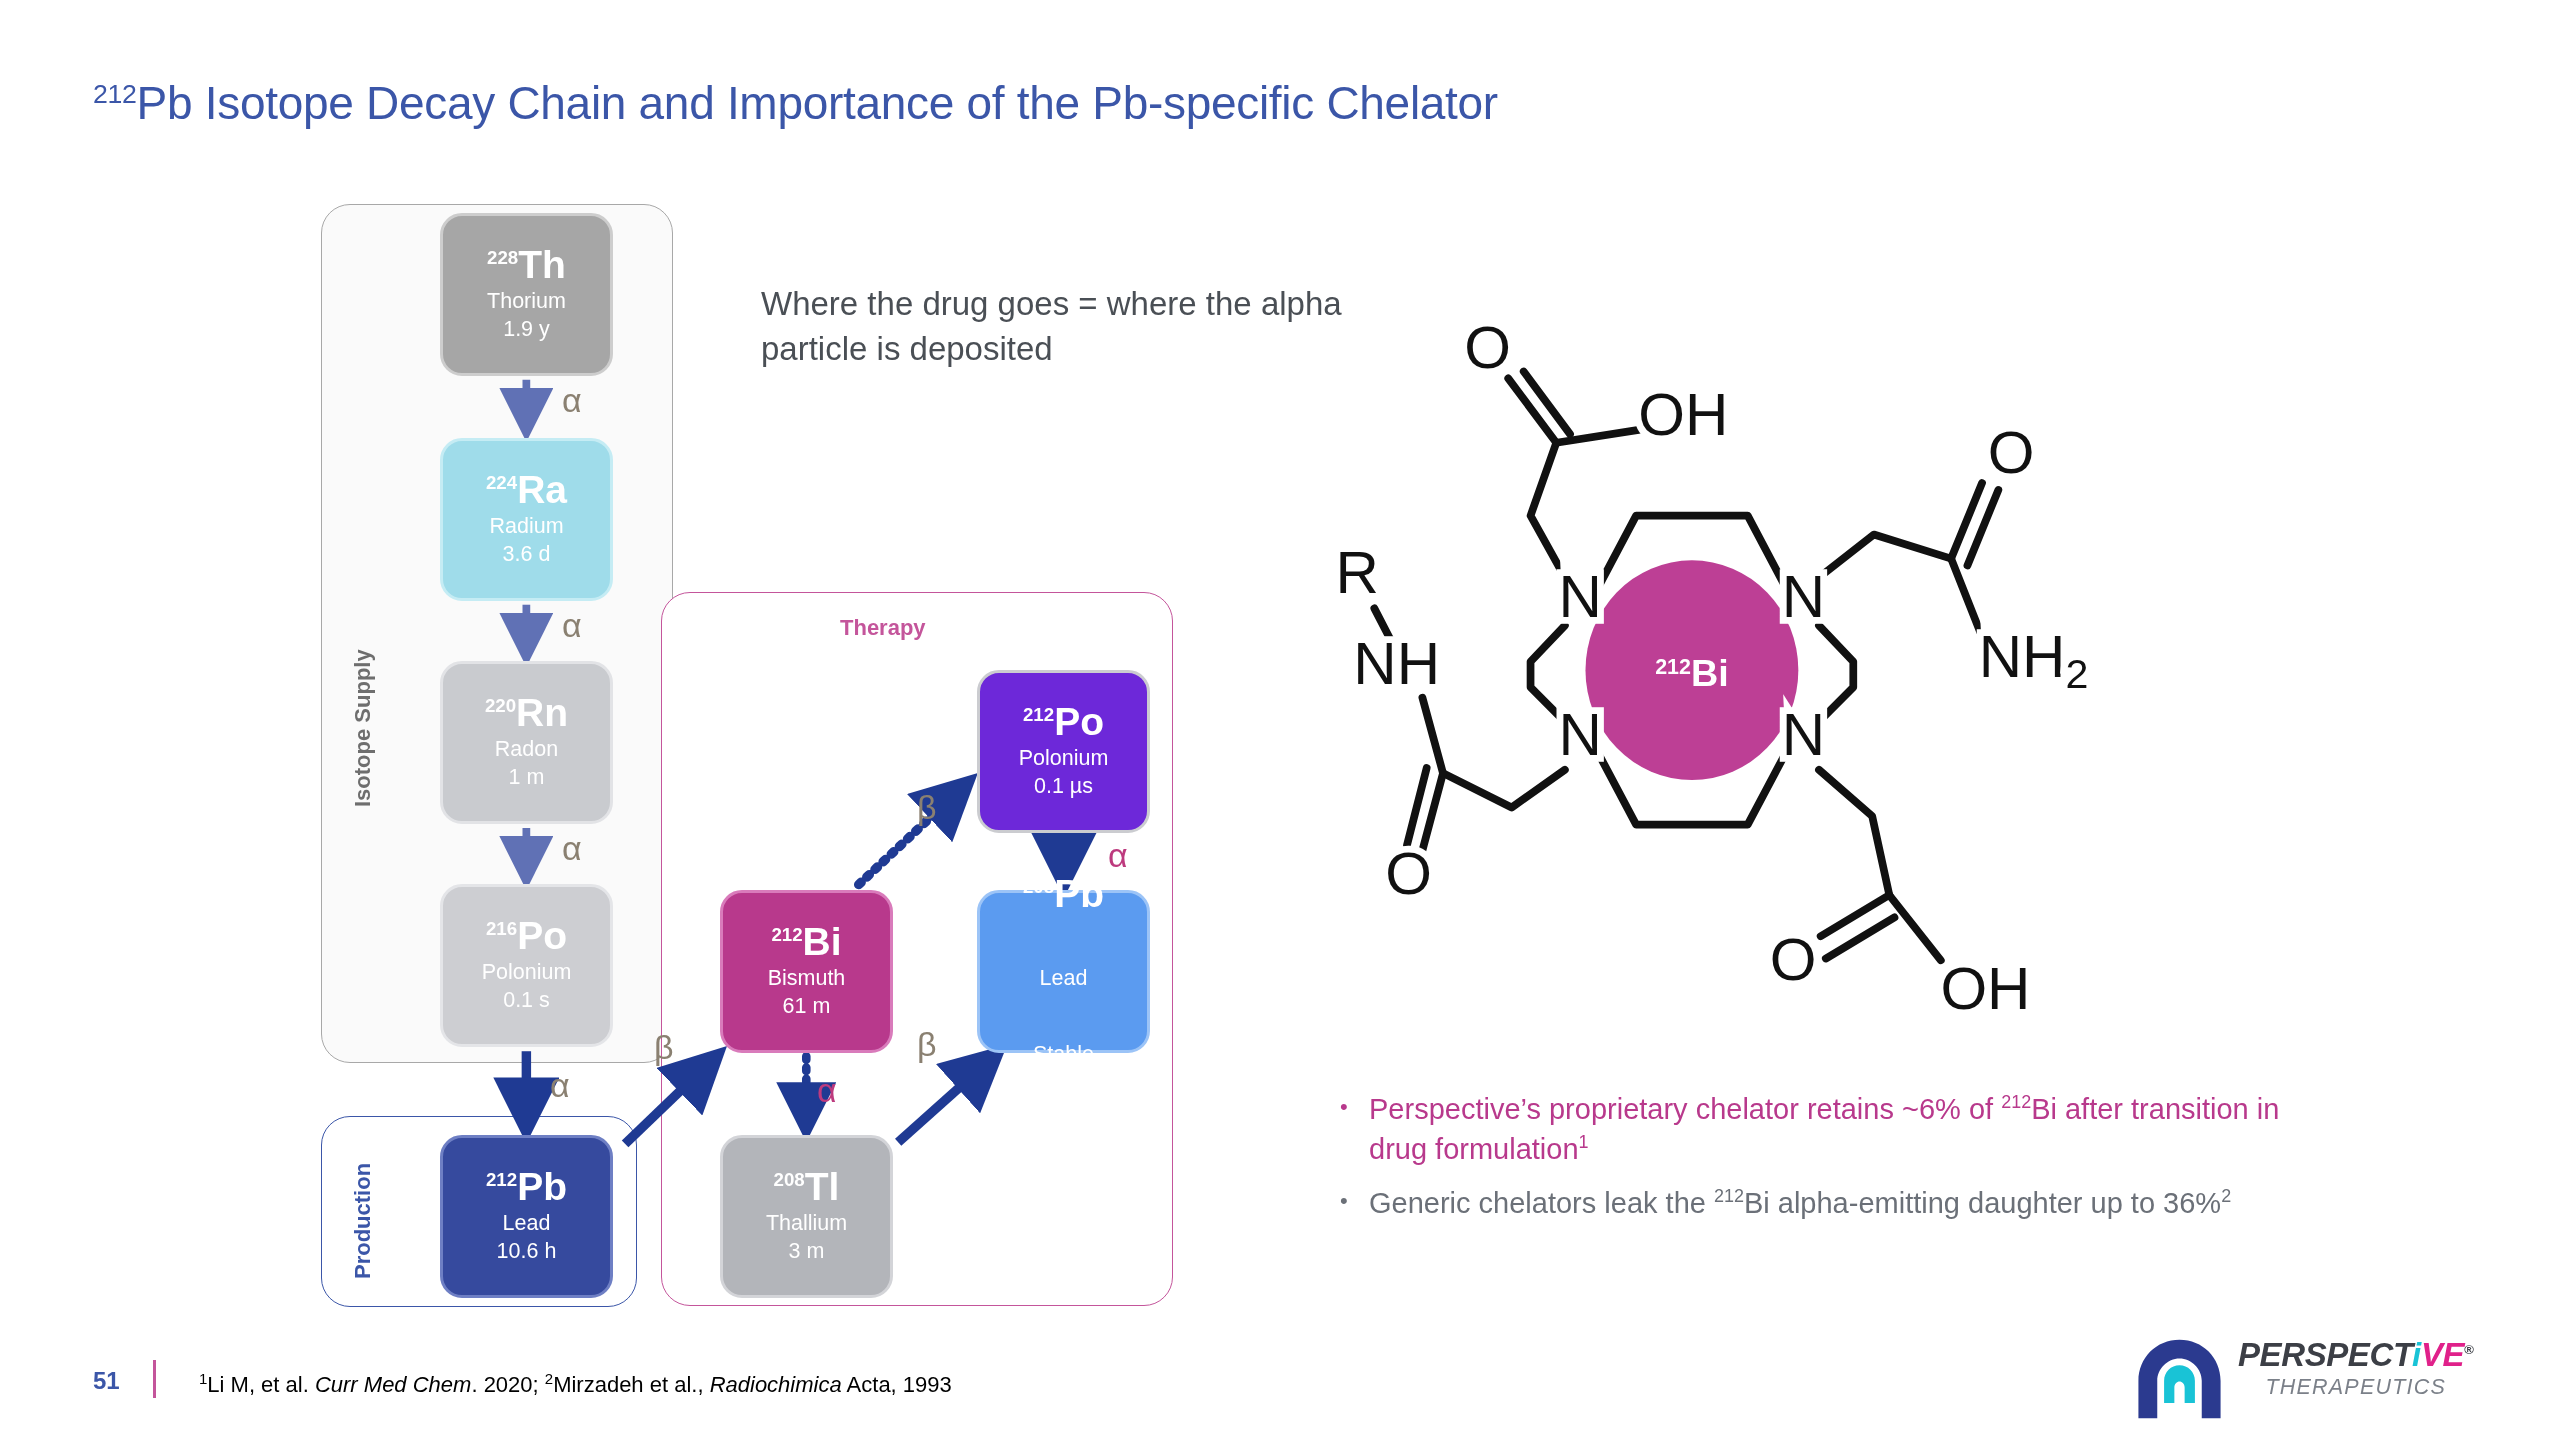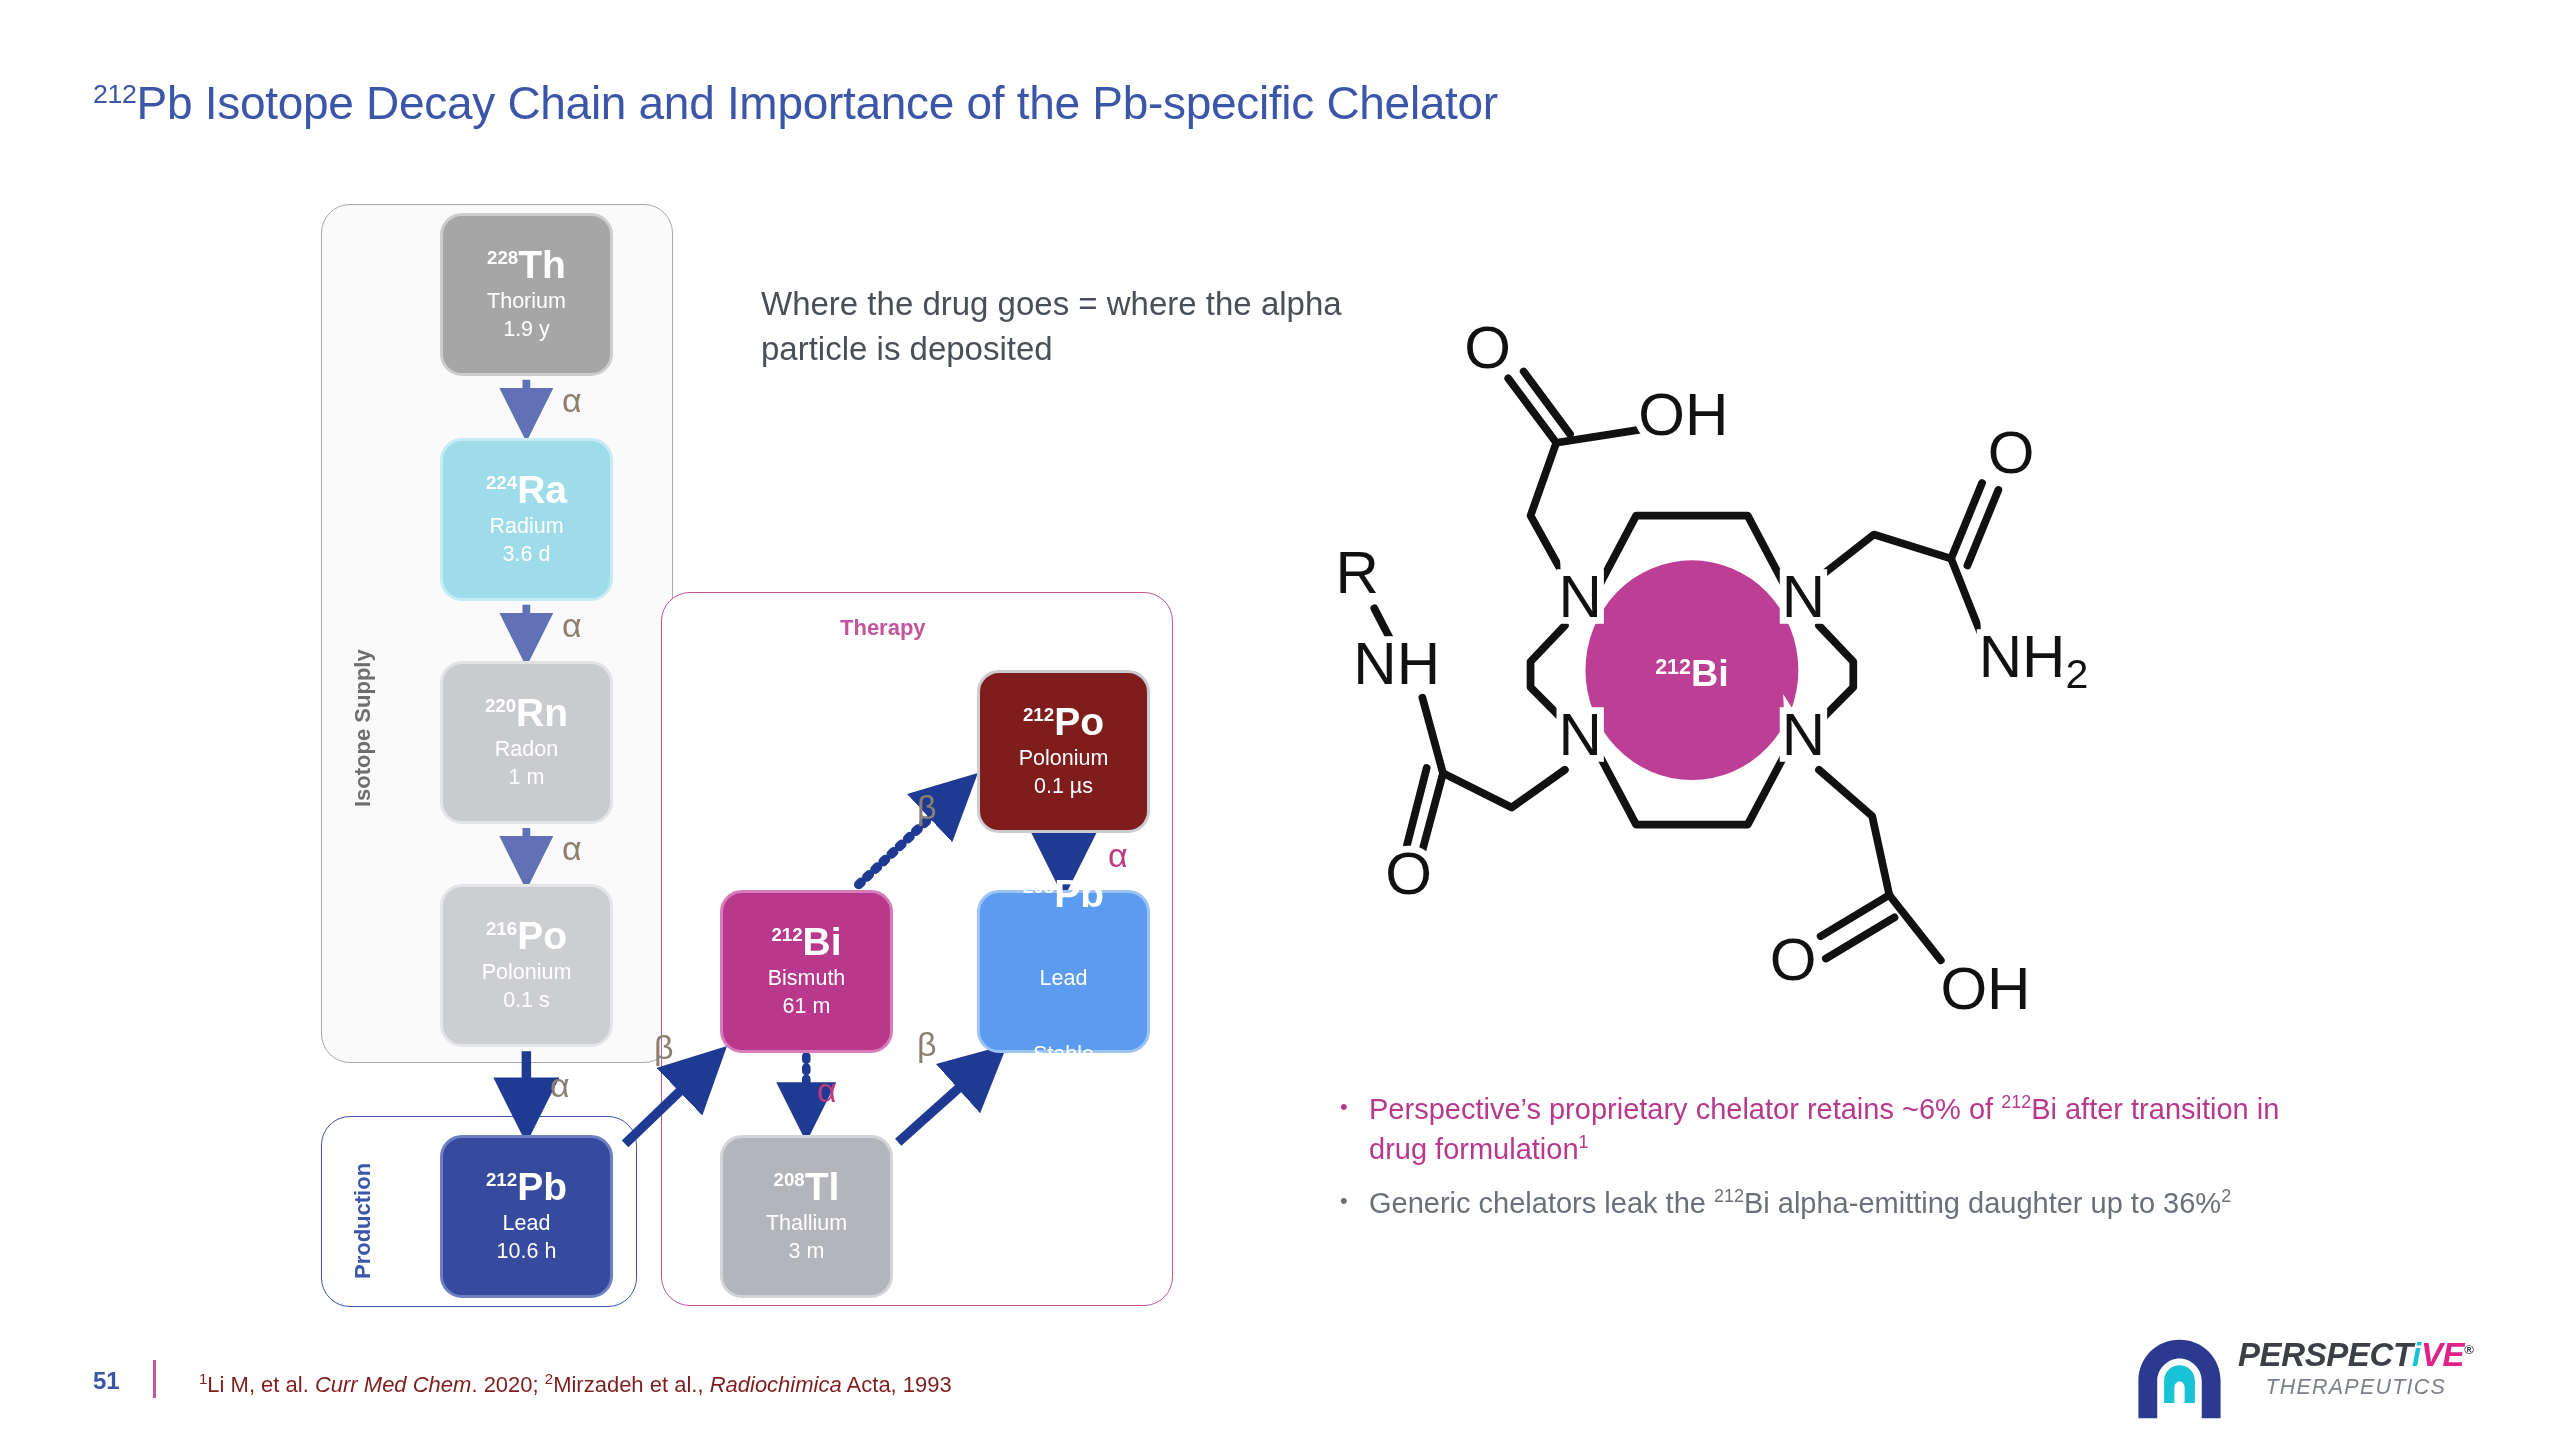--- a/index.html
+++ b/index.html
@@ -48,21 +48,21 @@
   .iso .sym { font-size: 39px; font-weight: 700; line-height: 1.02; }
   .iso .sym sup { font-size: 0.48em; font-weight: 700; vertical-align: super; }
   .iso .nm  { font-size: 21.5px; font-weight: 400; line-height: 1.3; margin-top: 3.4px; }
   .iso .hl  { font-size: 21.5px; font-weight: 400; line-height: 1.3; }
 
   .iso-th { left: 440px; top: 213px;  background: #a6a6a6; border: 3.4px solid #cdcdcd; text-align: right; }
   .iso-ra { left: 440px; top: 438px;  background: #9fdcea; border: 3.4px solid #c5ecf4; }
   .iso-rn { left: 440px; top: 661px;  background: #c9cbcf; border: 3.4px solid #e2e3e6; }
   .iso-po216{left: 440px; top: 884px;background: #cdced2; border: 3.4px solid #e4e5e8; }
   .iso-pb212{left: 440px; top: 1135px;background: #364a9e; border: 3.4px solid #6e7fc4; text-align: right; }
-  .iso-po212{left: 977px;top: 670px; background: #7f1d1d; border: 3.4px solid #cbccd0; }
+  .iso-po212{left: 977px;top: 670px; background: #6d28d9; border: 3.4px solid #cbccd0; }
   .iso-bi  { left: 720px; top: 890px; background: #b8398c; border: 3.4px solid #d97bbb; }
   .iso-pb208{left: 977px;top: 890px; background: #5b9bf0; border: 3.4px solid #9cc4f7; gap: 48px; }
   .iso-tl  { left: 720px; top: 1135px; background: #b3b5ba; border: 3.4px solid #d3d4d8; }
 
   
   .greek { position: absolute; font-size: 34px; font-weight: 400; line-height: 1; }
   .g-gray { color: #8a8071; }
   .g-pink { color: #bd3a7e; }
 
   
@@ -78,21 +78,21 @@
   .b-pink { color: #b8398c; }
   .b-gray { color: #6b7078; }
   .bullet sup { font-size: 0.62em; vertical-align: super; }
 
   
   .pagenum { position: absolute; left: 93px; top: 1367px;
     font-size: 24px; font-weight: 700; color: #3b56a8; }
   .pagebar { position: absolute; left: 153px; top: 1360px;
     width: 2.6px; height: 38px; background: #c4559b; }
   .cite { position: absolute; left: 199px; top: 1370px;
-    font-size: 22px; color: #7f1d1d; white-space: nowrap; }
+    font-size: 22px; color: #000000; white-space: nowrap; }
   .cite sup { font-size: 0.68em; vertical-align: super; }
   .cite i { font-style: italic; }
 
   
   .logo { position: absolute; left: 2135px; top: 1333px; width: 404px; height: 94px; text-align: center; }
   .logo-mark { position: absolute; left: 0; top: 3.4px; width: 89px; height: 86px; }
   .logo-text { position: absolute; left: 103px; top: 5.2px; }
   .logo-name { font-size: 33px; font-weight: 700; font-style: italic;
     letter-spacing: -0.4px; color: #3c3f46; line-height: 1; }
   .logo-name .i-accent { color: #19c3d6; }

